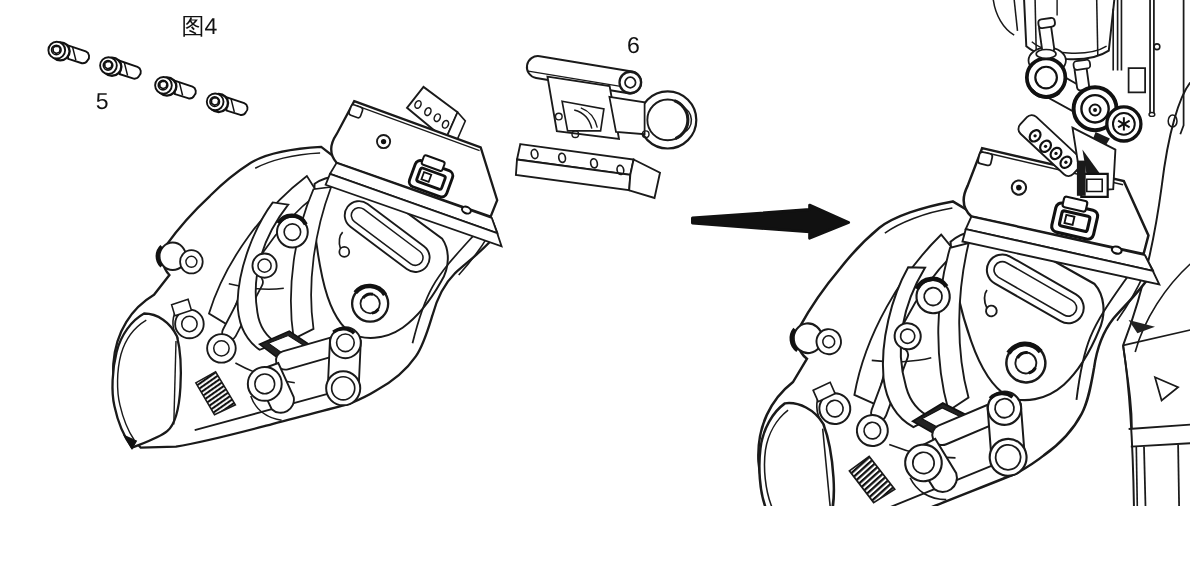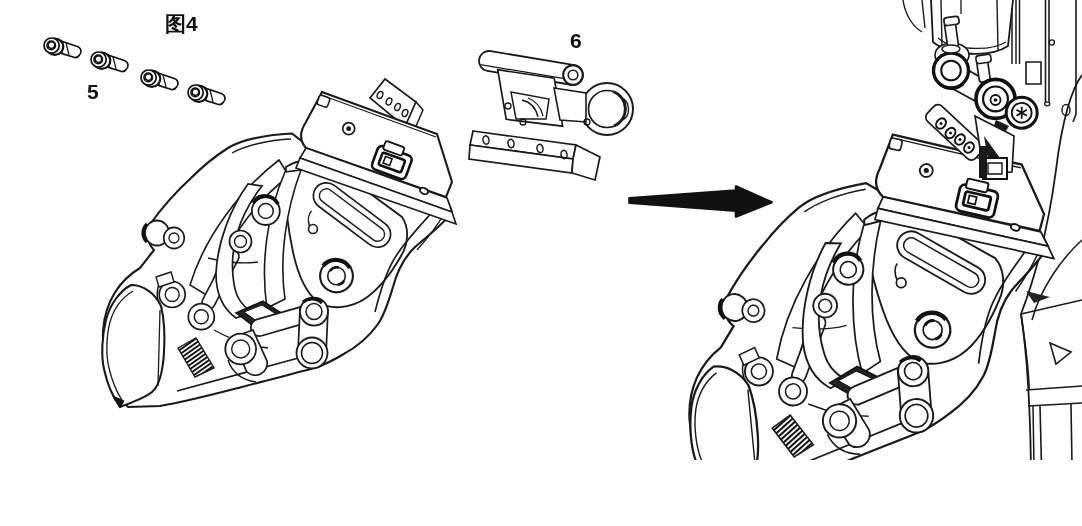--- a/index.html
+++ b/index.html
@@ -1,16 +1,16 @@
 <!DOCTYPE html>
 <html><head>
 <meta charset="utf-8">
 <style>
 html,body{margin:0;padding:0;background:#fff;}
-#stage{position:relative;width:1082px;height:460px;font-family:"Liberation Sans",sans-serif;font-weight:bold;}
+#stage{position:relative;width:1082px;height:460px;font-family:"Liberation Sans",sans-serif;}
 svg{position:absolute;left:0;top:0;}
 </style>
 </head>
 <body>
 <div id="stage">
 <svg width="1082" height="526" viewBox="0 0 1082 526">
 <defs>
 <pattern id="hat" width="3.6" height="3.6" patternUnits="userSpaceOnUse" patternTransform="rotate(55)">
   <rect width="3.6" height="3.6" fill="#fff"></rect>
   <rect width="1.9" height="3.6" fill="#111"></rect>

